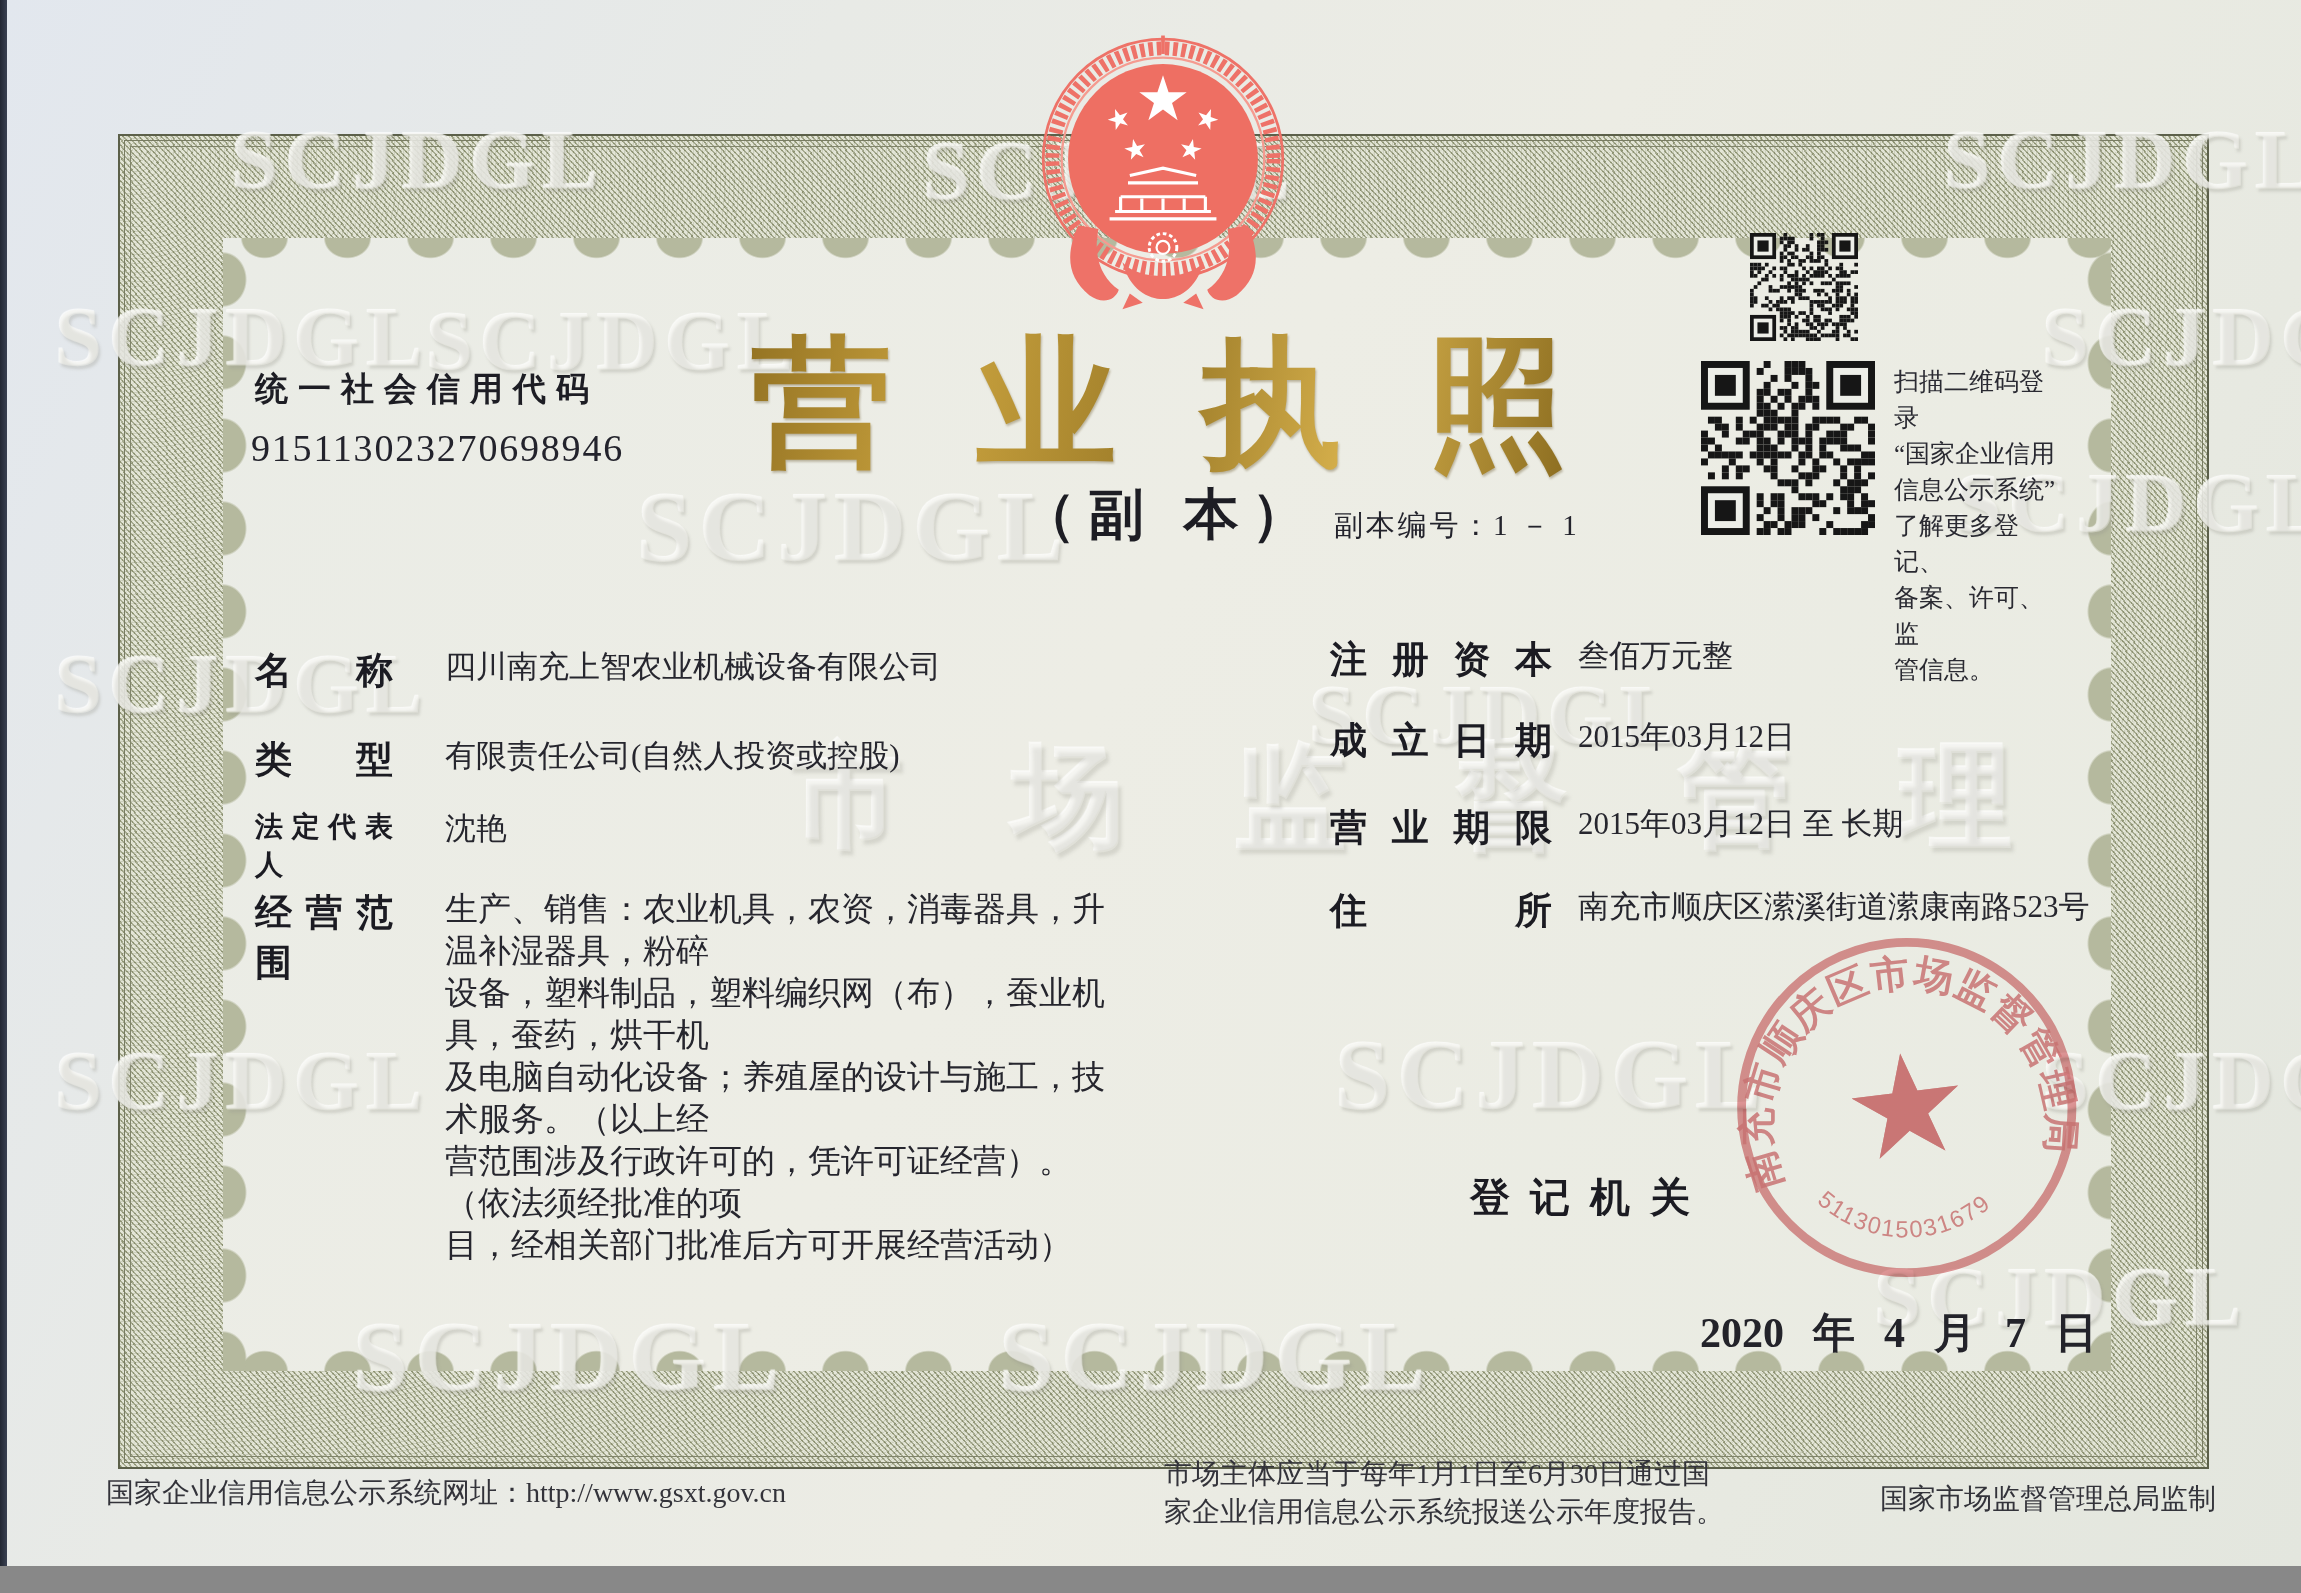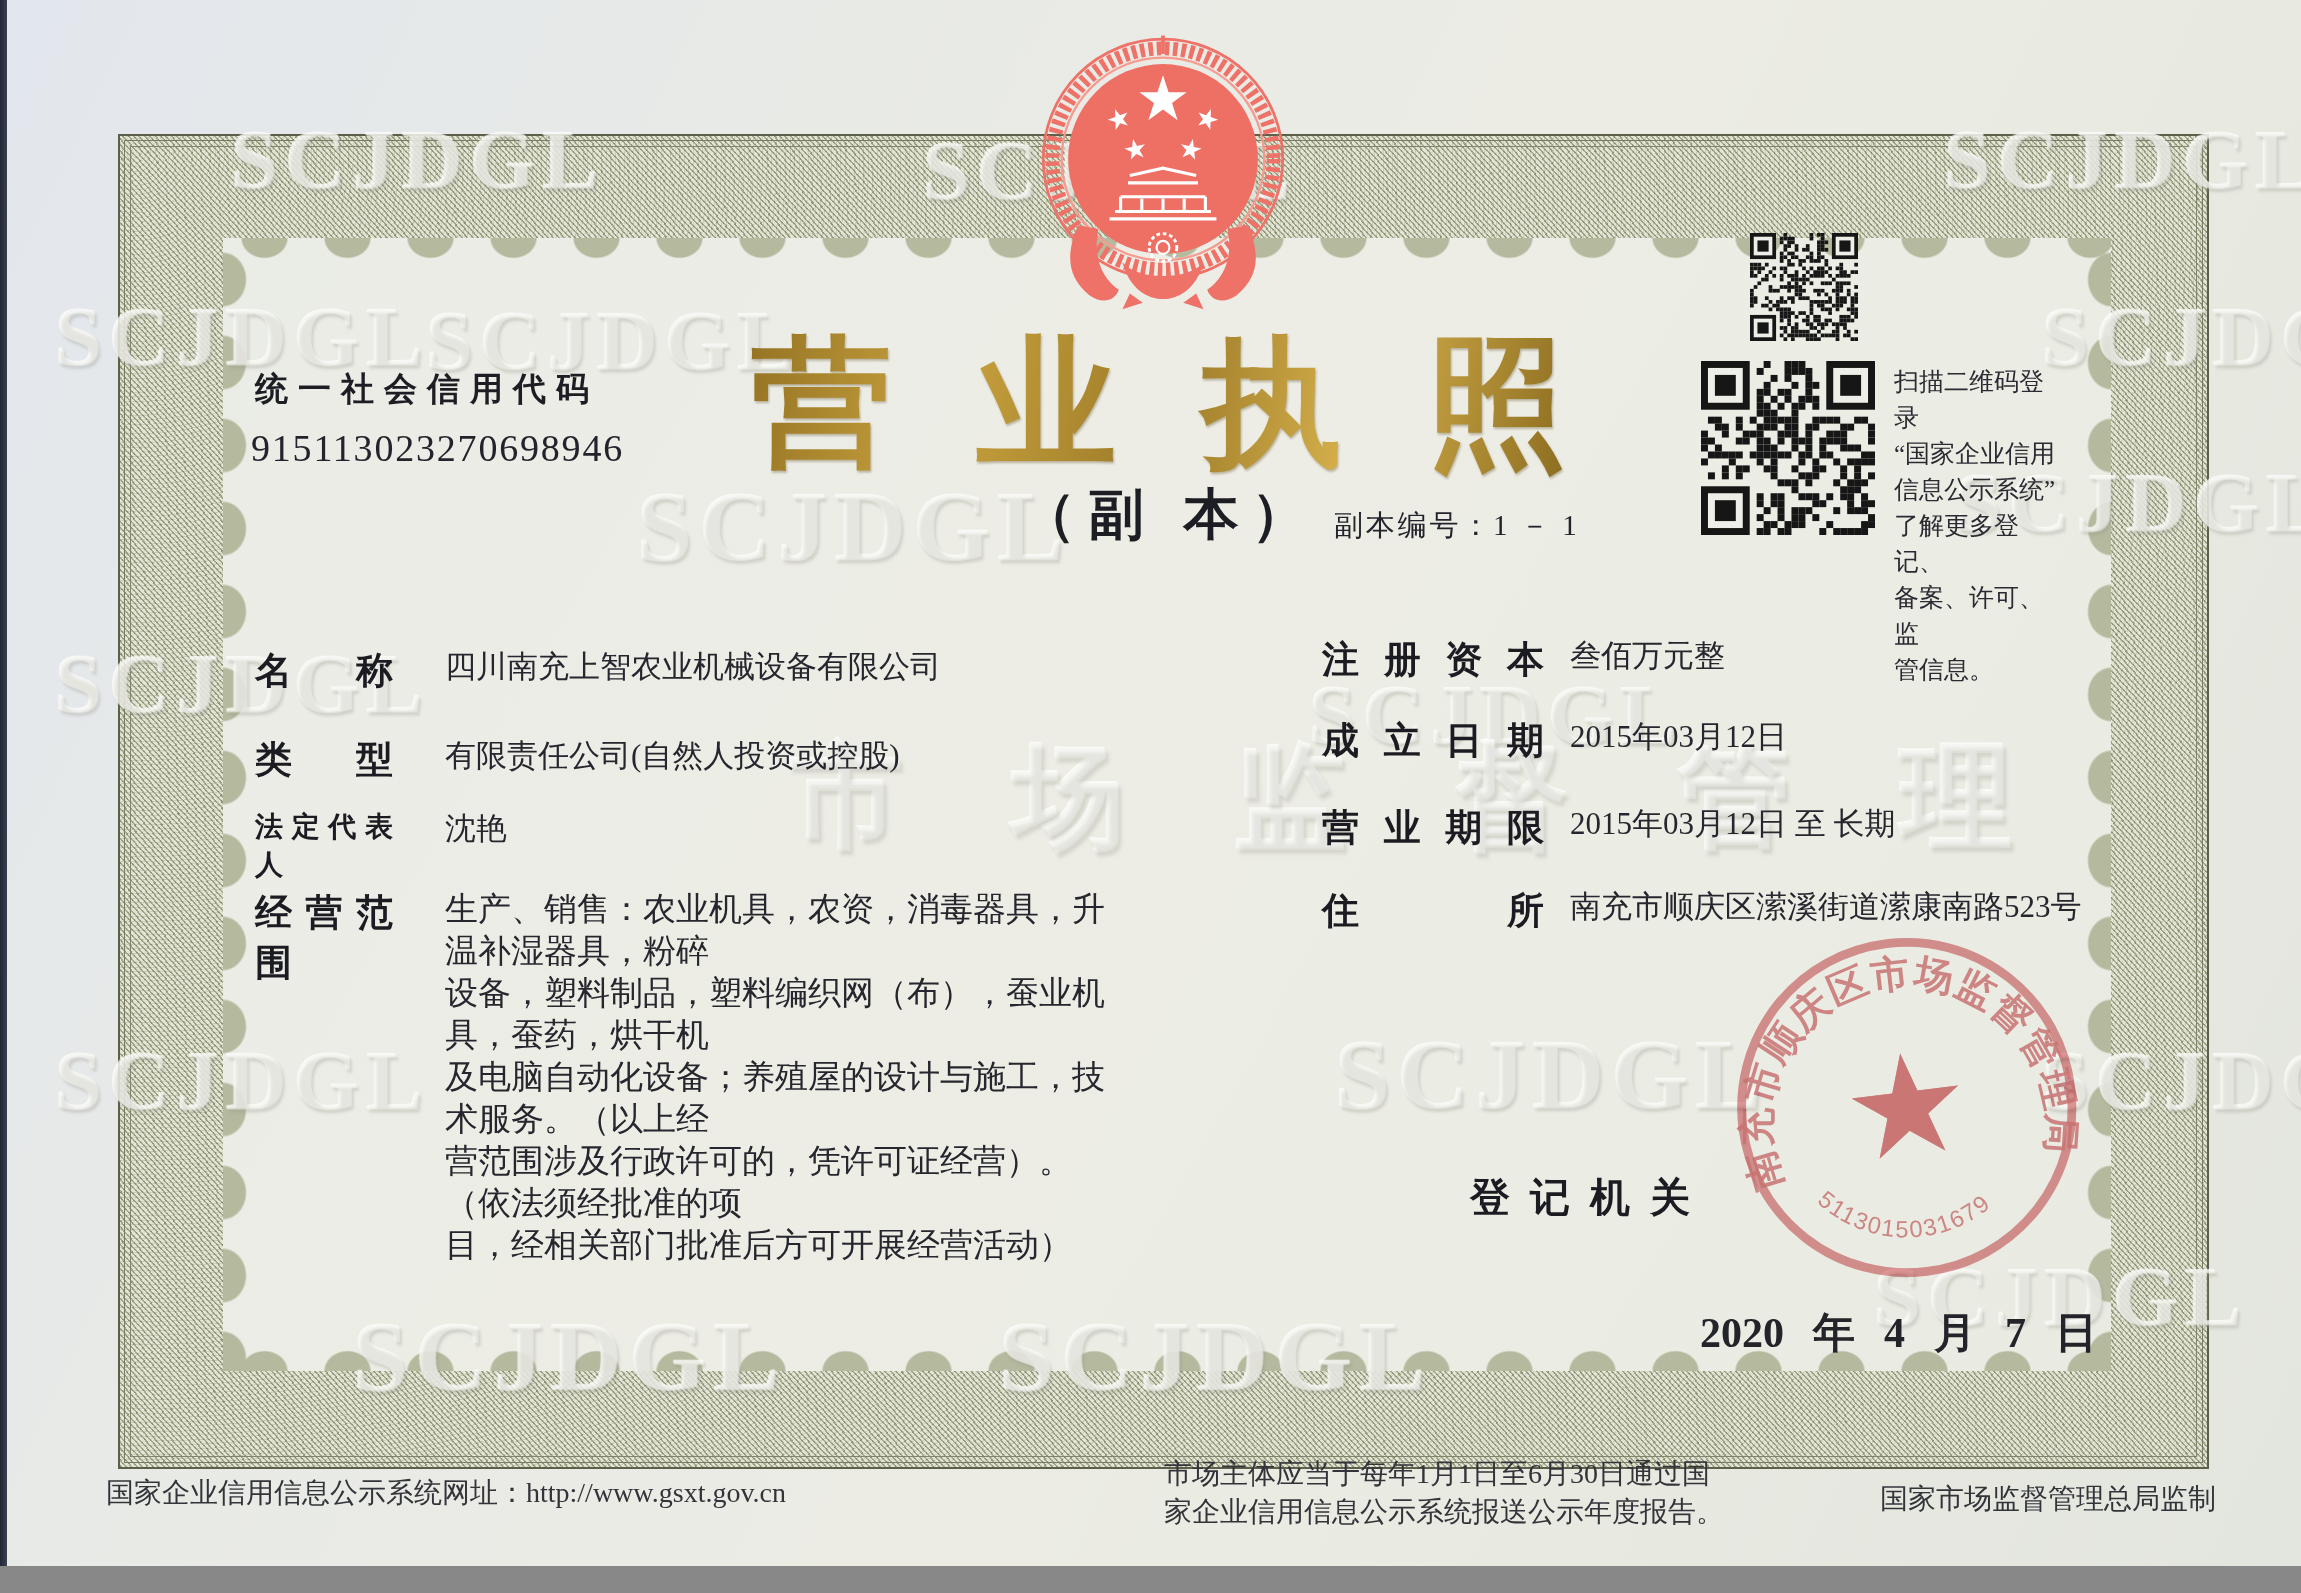--- a/index.html
+++ b/index.html
@@ -60,21 +60,21 @@
   
   .qr{position:absolute;z-index:3;}
   .qr-caption{position:absolute;left:1894px;top:364px;width:164px;font-size:25px;line-height:36px;
     color:#2a2a32;z-index:3;}
   
   .row{position:absolute;display:flex;z-index:3;}
   .lbl{font-family:"Liberation Sans",sans-serif;font-weight:bold;color:#1b1b22;
     text-align:justify;text-align-last:justify;}
   .lbl.L{width:138px;font-size:37px;}
   .lbl.L5{width:138px;font-size:28px;align-self:center;}
-  .lbl.R{width:222px;font-size:37px;}
+  .lbl.R{width:222px;font-size:37px;margin-left:8px;}
   .val{font-size:31px;color:#26262e;white-space:nowrap;font-family:Liberation Serif, serif;}
   .gapL{width:52px;flex:none;}
   .gapR{width:26px;flex:none;}
   .scope-lines{font-size:33px;line-height:42px;color:#26262e;width:661px;}
   
   .registrar{position:absolute;left:1470px;top:1170px;font-family:"Liberation Sans",sans-serif;
     font-weight:bold;font-size:40px;letter-spacing:20px;color:#1b1b22;z-index:3;text-align:right;}
   .seal{position:absolute;left:1704px;top:923px;z-index:5;opacity:.85;
     transform:rotate(-7deg);mix-blend-mode:multiply;}
   .issue-date{position:absolute;left:1700px;top:1305px;font-size:42px;font-weight:600;

